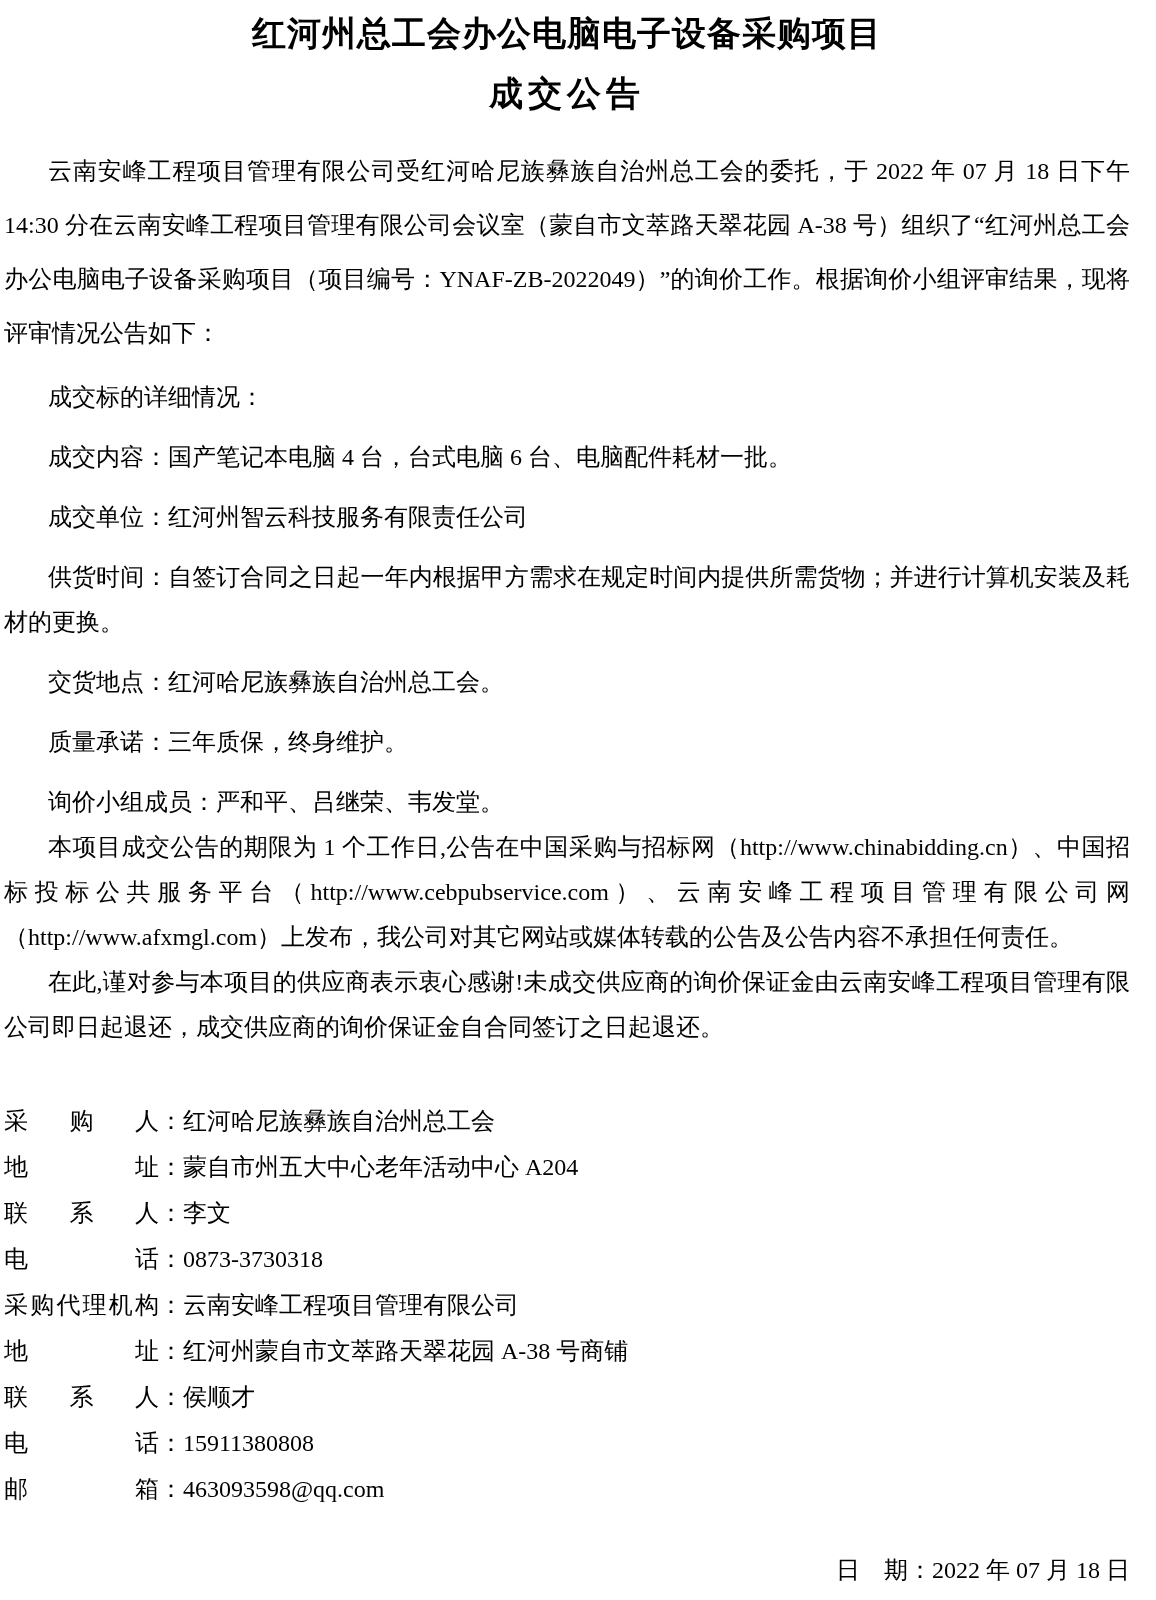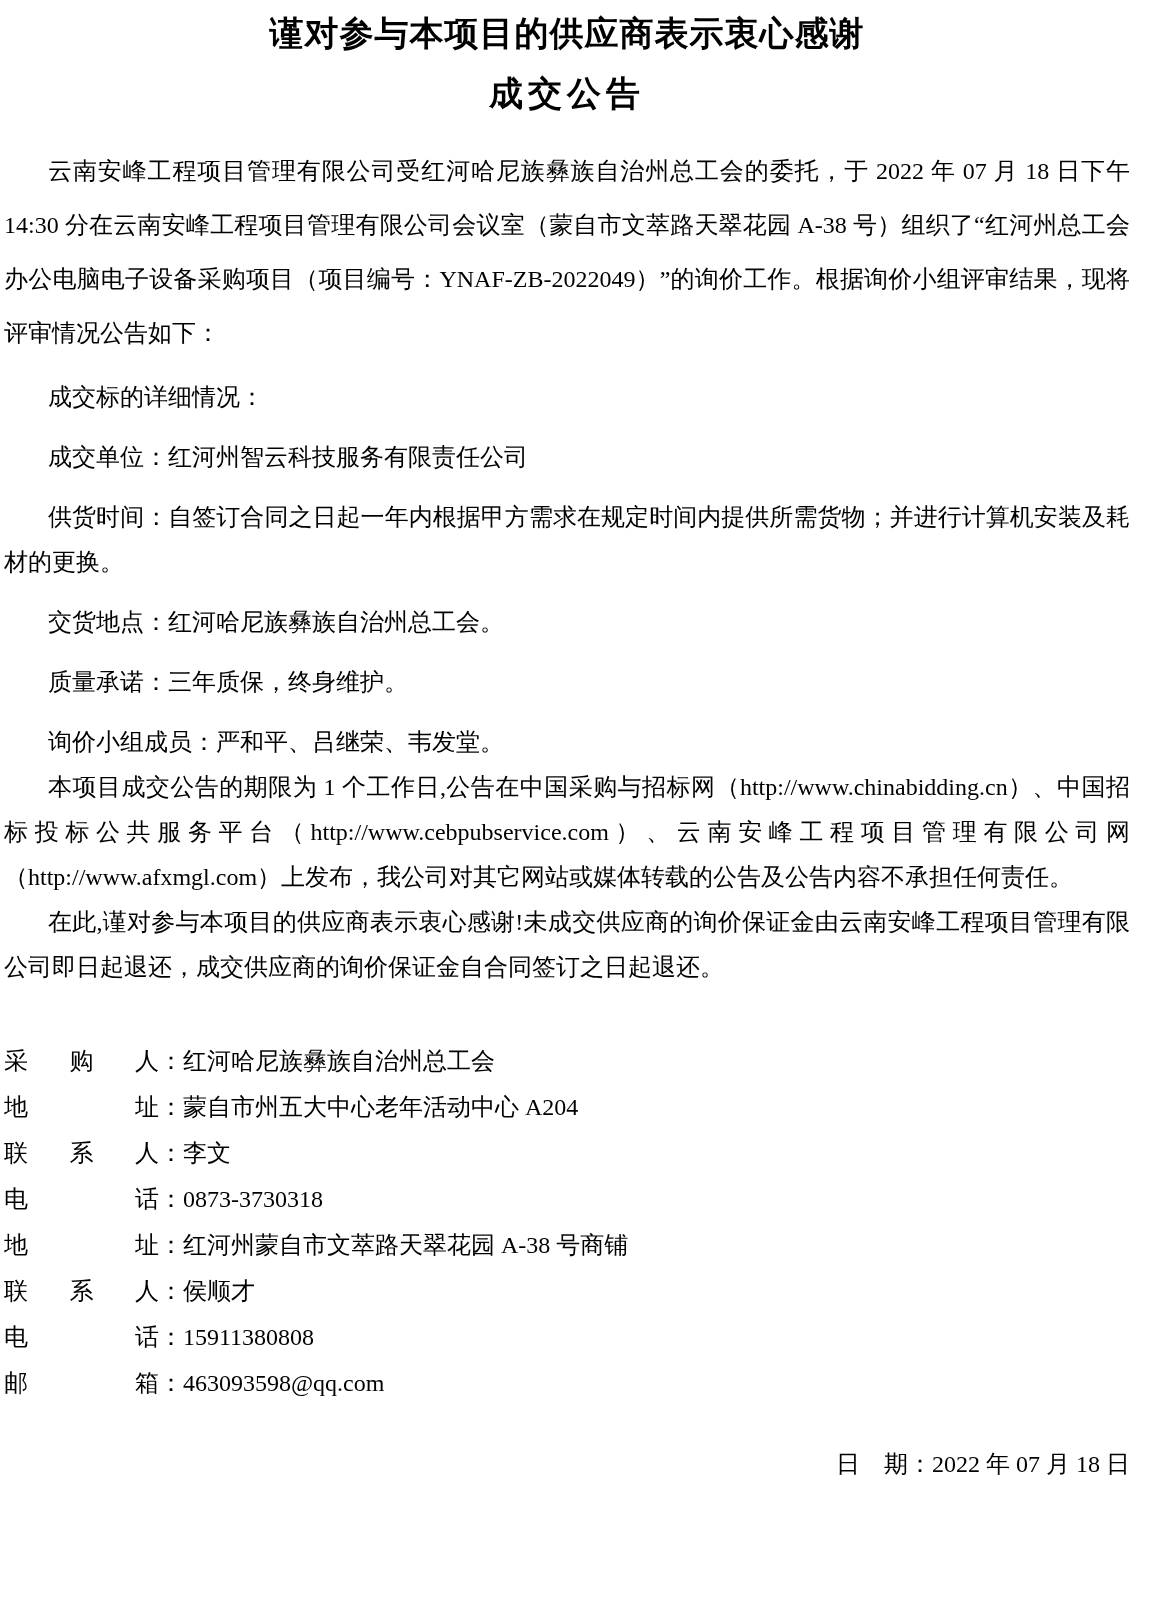--- a/index.html
+++ b/index.html
@@ -49,28 +49,29 @@
   }
   .contact-colon { display: inline-block; }
   .date-line { margin-top: 36px; line-height: 45px; text-align: right; }
   .date-label { display: inline-block; }
 </style>
 </head>
 <body>
 
 <div class="page">
 
-  <h1 class="doc-title">谨对参与本项目的供应商表示衷心感谢</h1>
+  <h1 class="doc-title">红河州总工会办公电脑电子设备采购项目</h1>
   <h2 class="doc-subtitle">成交公告</h2>
 
   <p class="intro">云南安峰工程项目管理有限公司受红河哈尼族彝族自治州总工会的委托，于 2022 年 07 月 18 日下午 14:30 分在云南安峰工程项目管理有限公司会议室（蒙自市文萃路天翠花园 A-38 号）组织了“红河州总工会办公电脑电子设备采购项目（项目编号：YNAF-ZB-2022049）”的询价工作。根据询价小组评审结果，现将评审情况公告如下：</p>
 
   <p class="item">成交标的详细情况：</p>
 
   <div id="items">
+  <p class="item"><span>成交内容：国产笔记本电脑 4 台，台式电脑 6 台、电脑配件耗材一批。</span></p>
 
   <p class="item"><span>成交单位：红河州智云科技服务有限责任公司</span></p>
 
 
   <p class="item"><span>供货时间：自签订合同之日起一年内根据甲方需求在规定时间内提供所需货物；并进行计算机安装及耗材的更换。</span></p>
 
   <p class="item"><span>交货地点：红河哈尼族彝族自治州总工会。</span></p>
 
   <p class="item"><span>质量承诺：三年质保，终身维护。</span></p>
 
@@ -90,20 +91,23 @@
   </div>
 
   <div class="contact-row">
     <span class="contact-label">联系人</span><span class="contact-colon">：</span><span class="contact-value">李文</span>
   </div>
 
   <div class="contact-row">
     <span class="contact-label">电话</span><span class="contact-colon">：</span><span class="contact-value">0873-3730318</span>
   </div>
 
+  <div class="contact-row">
+    <span class="contact-label">采购代理机构</span><span class="contact-colon">：</span><span class="contact-value">云南安峰工程项目管理有限公司</span>
+  </div>
 
   <div class="contact-row">
     <span class="contact-label">地址</span><span class="contact-colon">：</span><span class="contact-value">红河州蒙自市文萃路天翠花园 A-38 号商铺</span>
   </div>
 
   <div class="contact-row">
     <span class="contact-label">联系人</span><span class="contact-colon">：</span><span class="contact-value">侯顺才</span>
   </div>
 
   <div class="contact-row">

